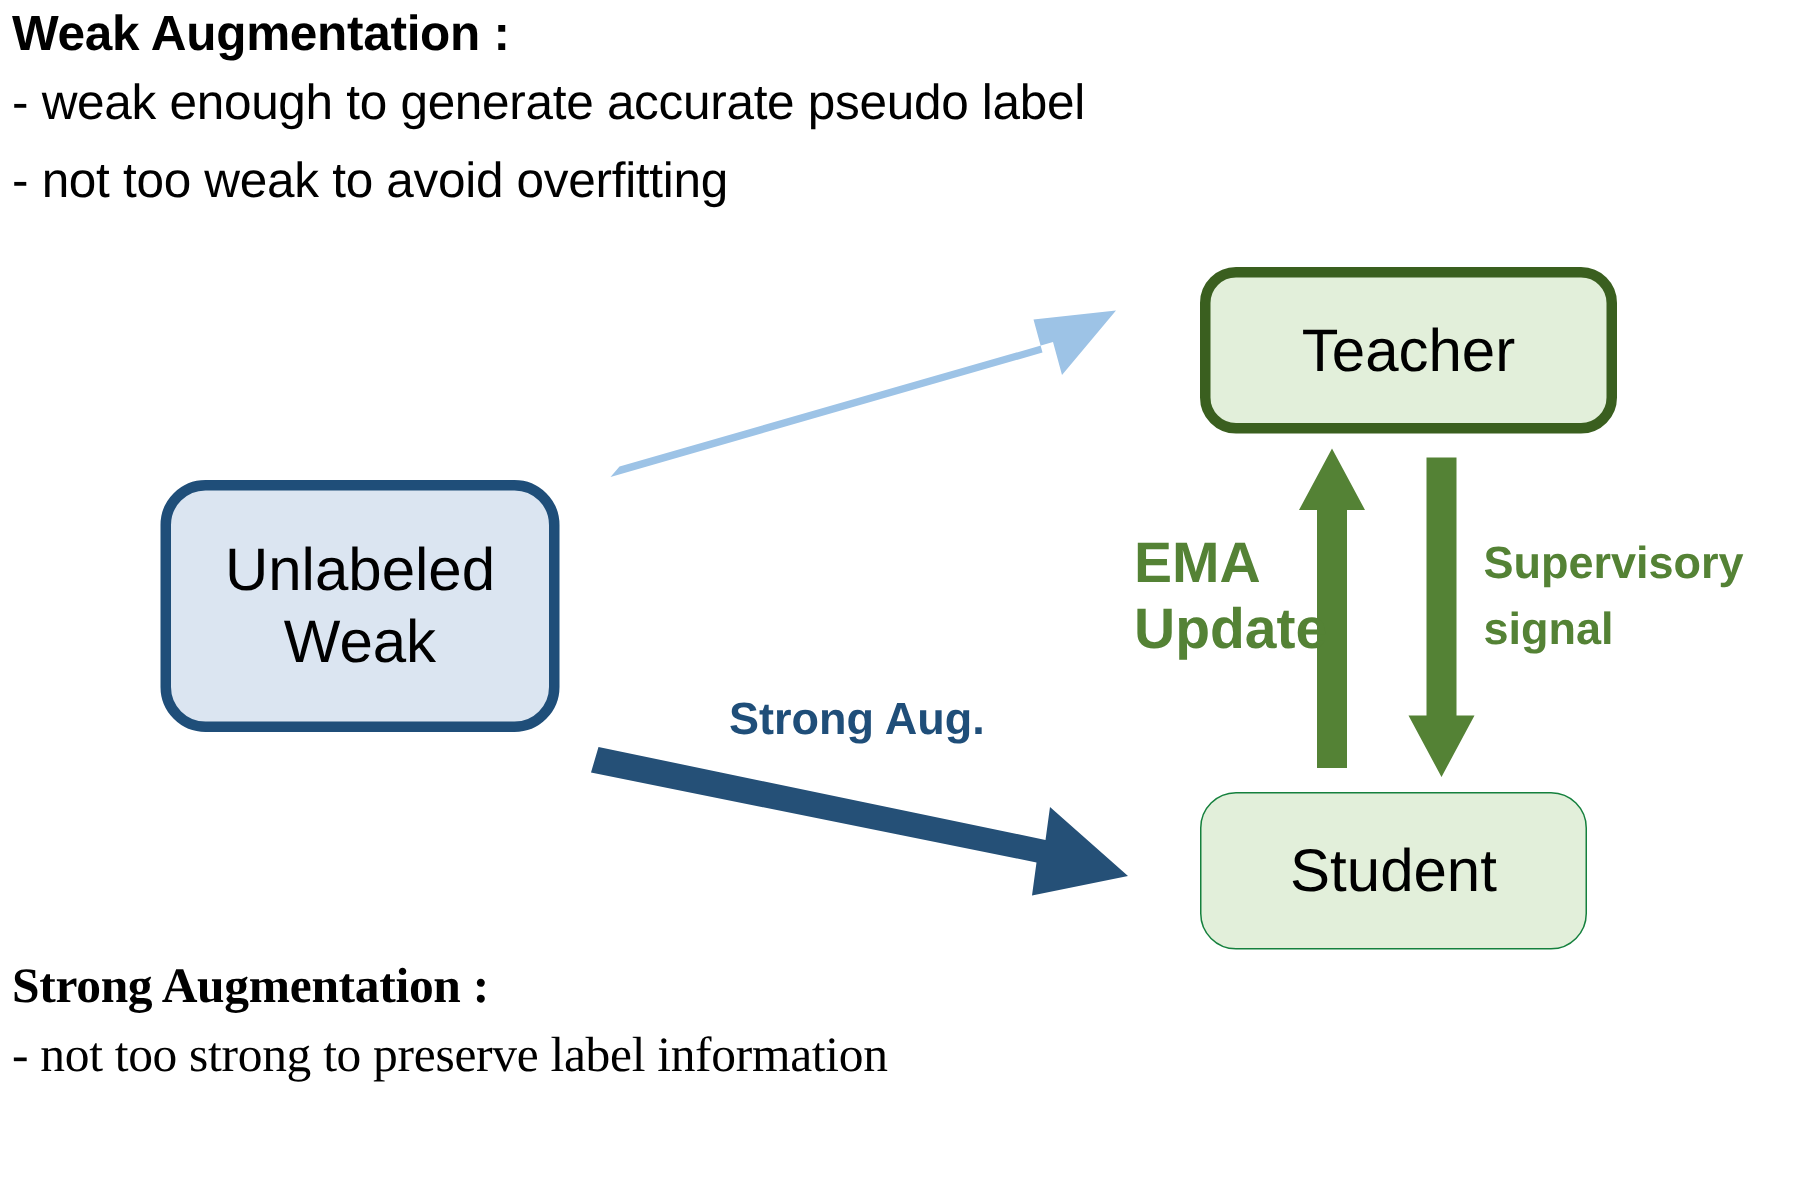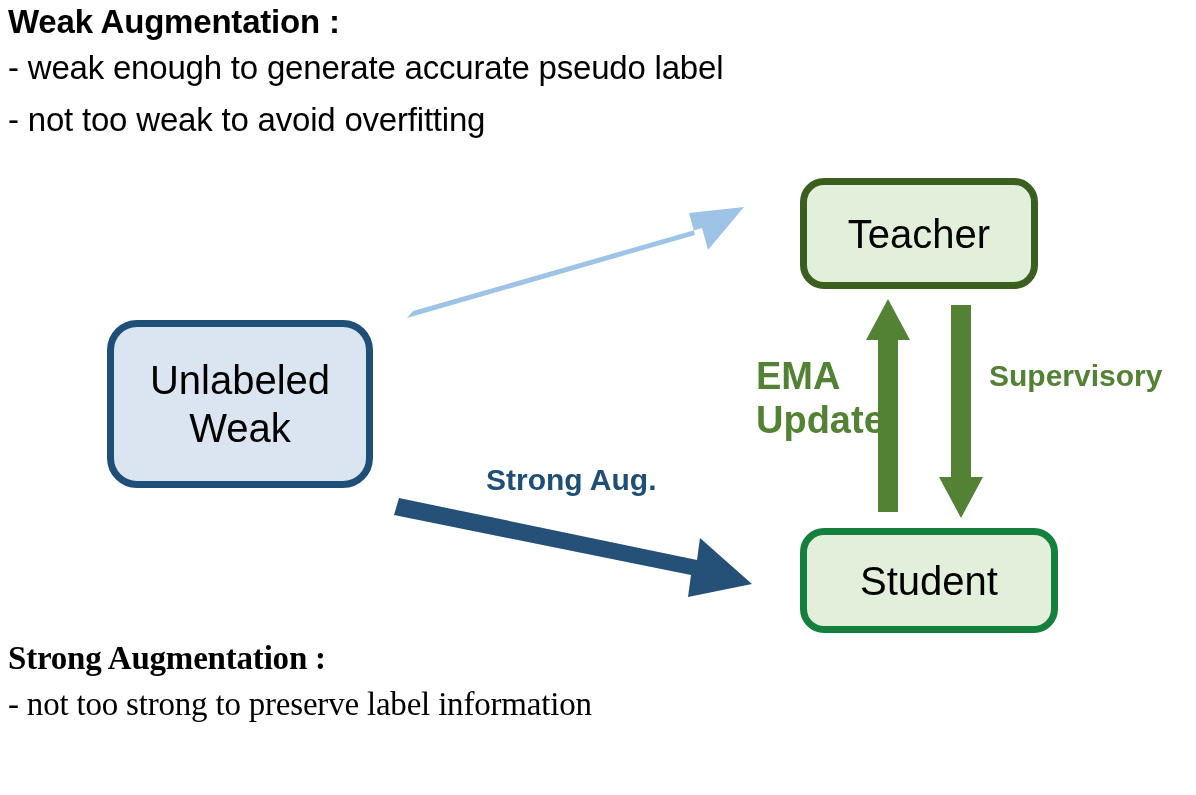--- a/index.html
+++ b/index.html
@@ -61,33 +61,33 @@
     top: 320px;
     width: 266px;
     height: 168px;
     background: #dbe5f1;
     border: 7px solid #1f4e79;
     border-radius: 30px;
   }
   #box-teacher {
     left: 800px;
     top: 178px;
-    width: 238px;
+    width: 278px;
     height: 111px;
     background: #e2efda;
     border: 7px solid #3a5f1f;
     border-radius: 24px;
   }
   #box-student {
     left: 800px;
     top: 528px;
     width: 258px;
     height: 105px;
     background: #e2efda;
-    border: 7px solid #15803d;
+    border: 1px solid #15803d;
     border-radius: 24px;
   }
 
   
   #arrow-layer {
     position: absolute;
     left: 0;
     top: 0;
     width: 1196px;
     height: 795px;
@@ -174,20 +174,21 @@
 
   <div class="arrow-label" id="label-strong-aug">Strong Aug.</div>
 
   <div class="arrow-label" id="label-ema-update">
     <div>EMA</div>
     <div>Update</div>
   </div>
 
   <div class="arrow-label" id="label-supervisory-signal">
     <div>Supervisory</div>
+    <div>signal</div>
   </div>
 
   <div class="text-block" id="strong-text-block">
     <div class="tb-heading">Strong Augmentation :</div>
     <div class="tb-line">- not too strong to preserve label information</div>
   </div>
 
 </div>
 
 </body></html>

